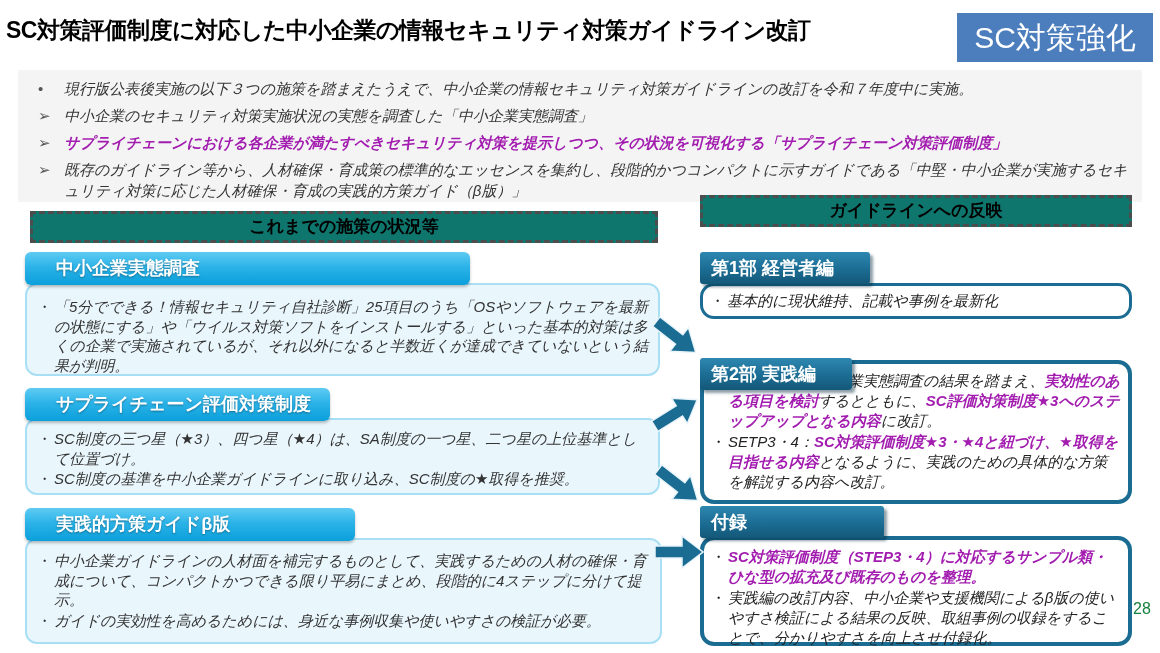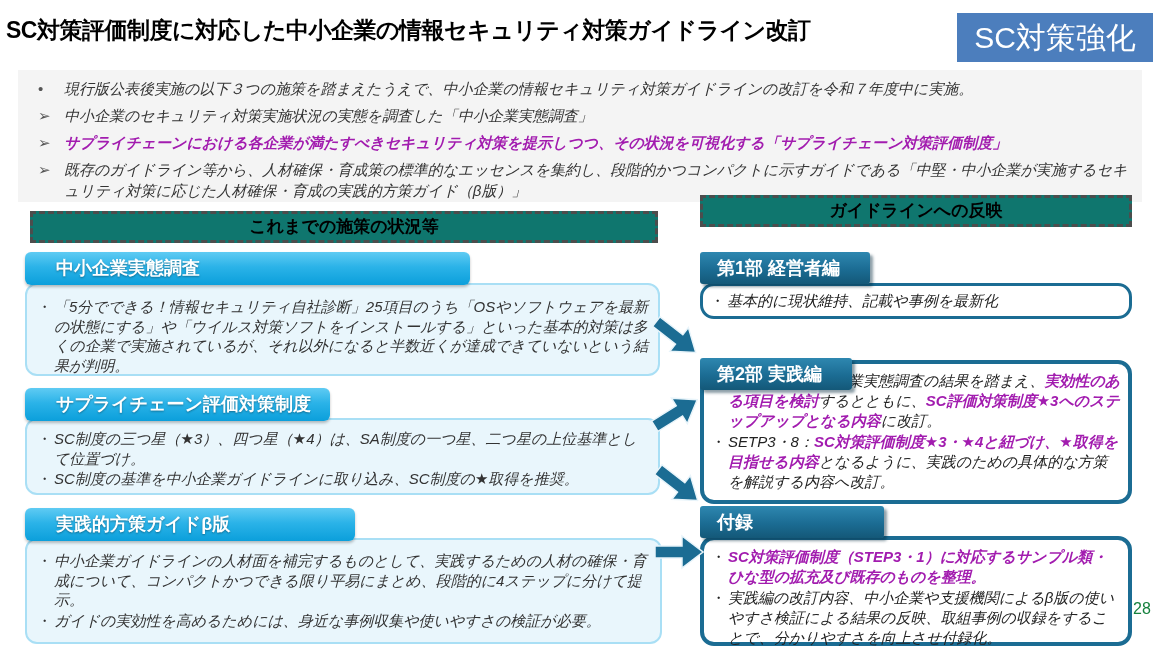--- a/index.html
+++ b/index.html
@@ -64,21 +64,21 @@
     display:flex;flex-direction:column;gap:1px;
   }
   .cyan-body .bullet-item{font-size:15px;line-height:1.3;color:#333;}
   .cyan-body .bullet-marker{flex:0 0 17px;color:#333;}
   
   .teal-header{
     position:absolute;height:32px;
     background:linear-gradient(180deg,#2E87B0 0%,#1B6C93 55%,#145878 100%);
     border-radius:3px;
     color:#fff;font-size:18px;font-weight:bold;line-height:32px;
-    padding-left:17px;box-sizing:border-box;
+    padding-left:11px;box-sizing:border-box;
     box-shadow:3px 3px 3px rgba(0,40,60,0.45);
     z-index:3;
   }
   .teal-body{
     position:absolute;background:#fff;
     border:4px solid #1B6C93;border-radius:14px;
     box-sizing:border-box;z-index:2;
     padding:7px 6px 4px 7px;
     display:flex;flex-direction:column;gap:1px;
   }
@@ -163,29 +163,29 @@
   </div>
 
 <div class="teal-header" style="left:700px;top:330px;width:152px;margin-top:28px;">第2部 実践編</div>
 <div class="teal-body" style="left:700px;top:360px;width:432px;height:144px;">
     <div class="bullet-item">
       <span class="bullet-marker">・</span>
       <span class="bullet-text"><span>STEP1・2:中小企業実態調査の結果を踏まえ、</span><span class="seg-b">実効性のある項目を検討</span><span>するとともに、</span><span class="seg-b">SC評価対策制度★3へのステップアップとなる内容</span><span>に改訂。</span></span>
     </div>
     <div class="bullet-item">
       <span class="bullet-marker">・</span>
-      <span class="bullet-text"><span>SETP3・8：</span><span class="seg-b">SC対策評価制度★3・★4と紐づけ、★取得を目指せる内容</span><span>となるように、実践のための具体的な方策を解説する内容へ改訂。</span></span>
+      <span class="bullet-text"><span>SETP3・4：</span><span class="seg-b">SC対策評価制度★3・★4と紐づけ、★取得を目指せる内容</span><span>となるように、実践のための具体的な方策を解説する内容へ改訂。</span></span>
     </div>
   </div>
 
 <div class="teal-header" style="left:700px;top:506px;width:184px;">付録</div>
 <div class="teal-body" style="left:700px;top:536px;width:432px;height:110px;">
     <div class="bullet-item">
       <span class="bullet-marker">・</span>
-      <span class="bullet-text"><span class="seg-b">SC対策評価制度（STEP3・1）に対応するサンプル類・ひな型の拡充及び既存のものを整理。</span></span>
+      <span class="bullet-text"><span class="seg-b">SC対策評価制度（STEP3・4）に対応するサンプル類・ひな型の拡充及び既存のものを整理。</span></span>
     </div>
     <div class="bullet-item">
       <span class="bullet-marker">・</span>
       <span class="bullet-text"><span>実践編の改訂内容、中小企業や支援機関によるβ版の使いやすさ検証による結果の反映、取組事例の収録をすることで、分かりやすさを向上させ付録化。</span></span>
     </div>
   </div>
 
 <div class="flow-arrow" style="left:650px;top:320px;transform:rotate(38deg);">
   <svg width="52" height="34" viewBox="0 0 52 34">
       <path d="M1 11 L30 11 L30 2 L51 17 L30 32 L30 23 L1 23 Z" fill="#1B6C93" stroke="#E8F4FA" stroke-width="1.5"></path>

